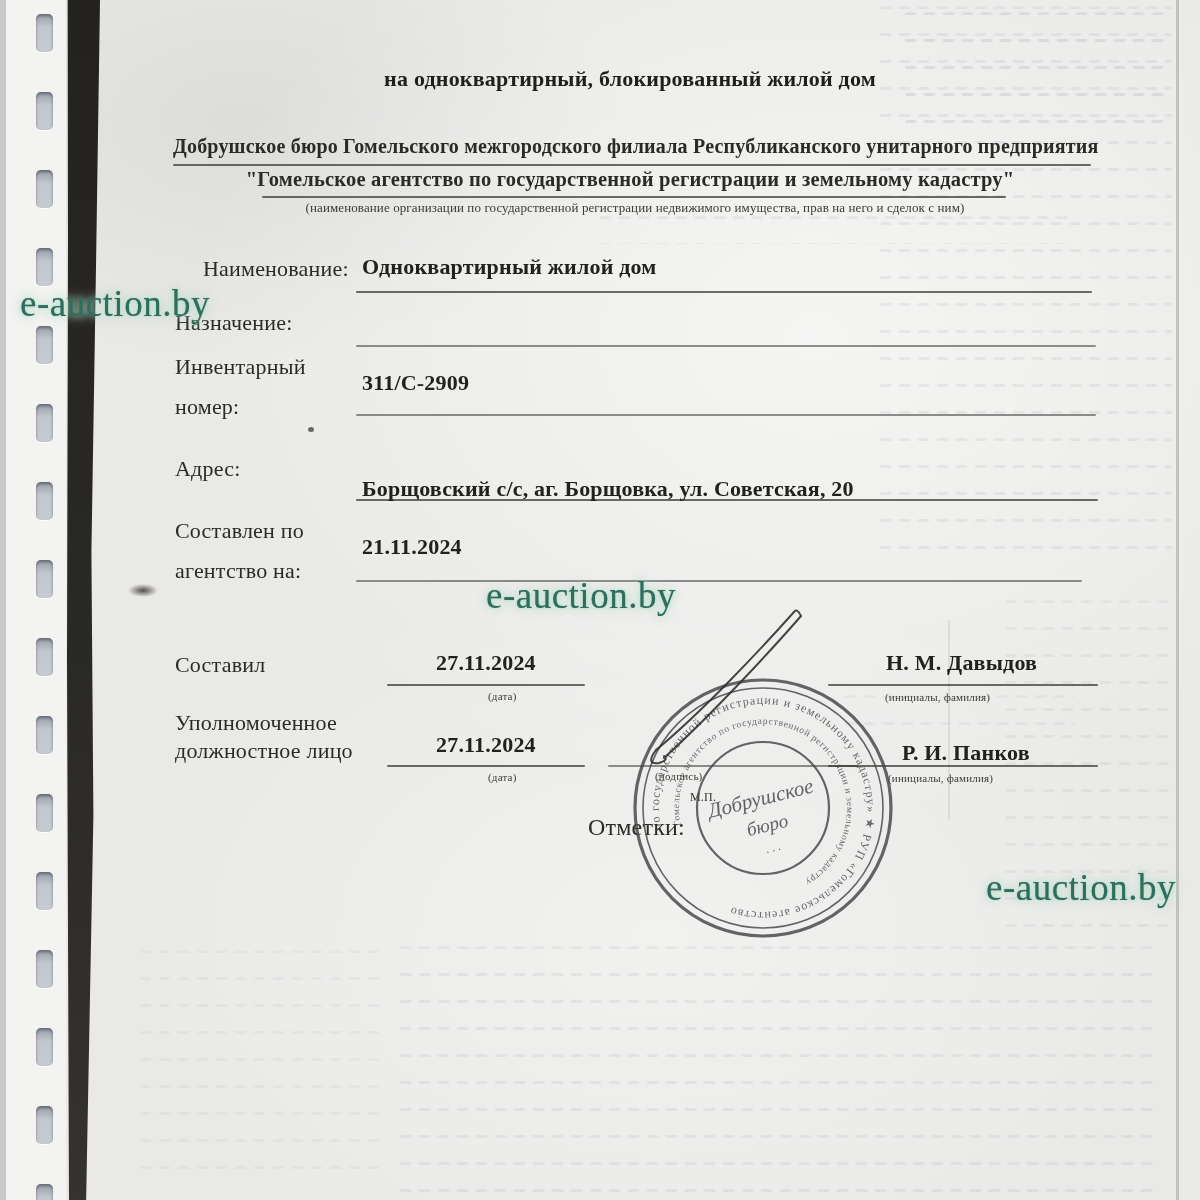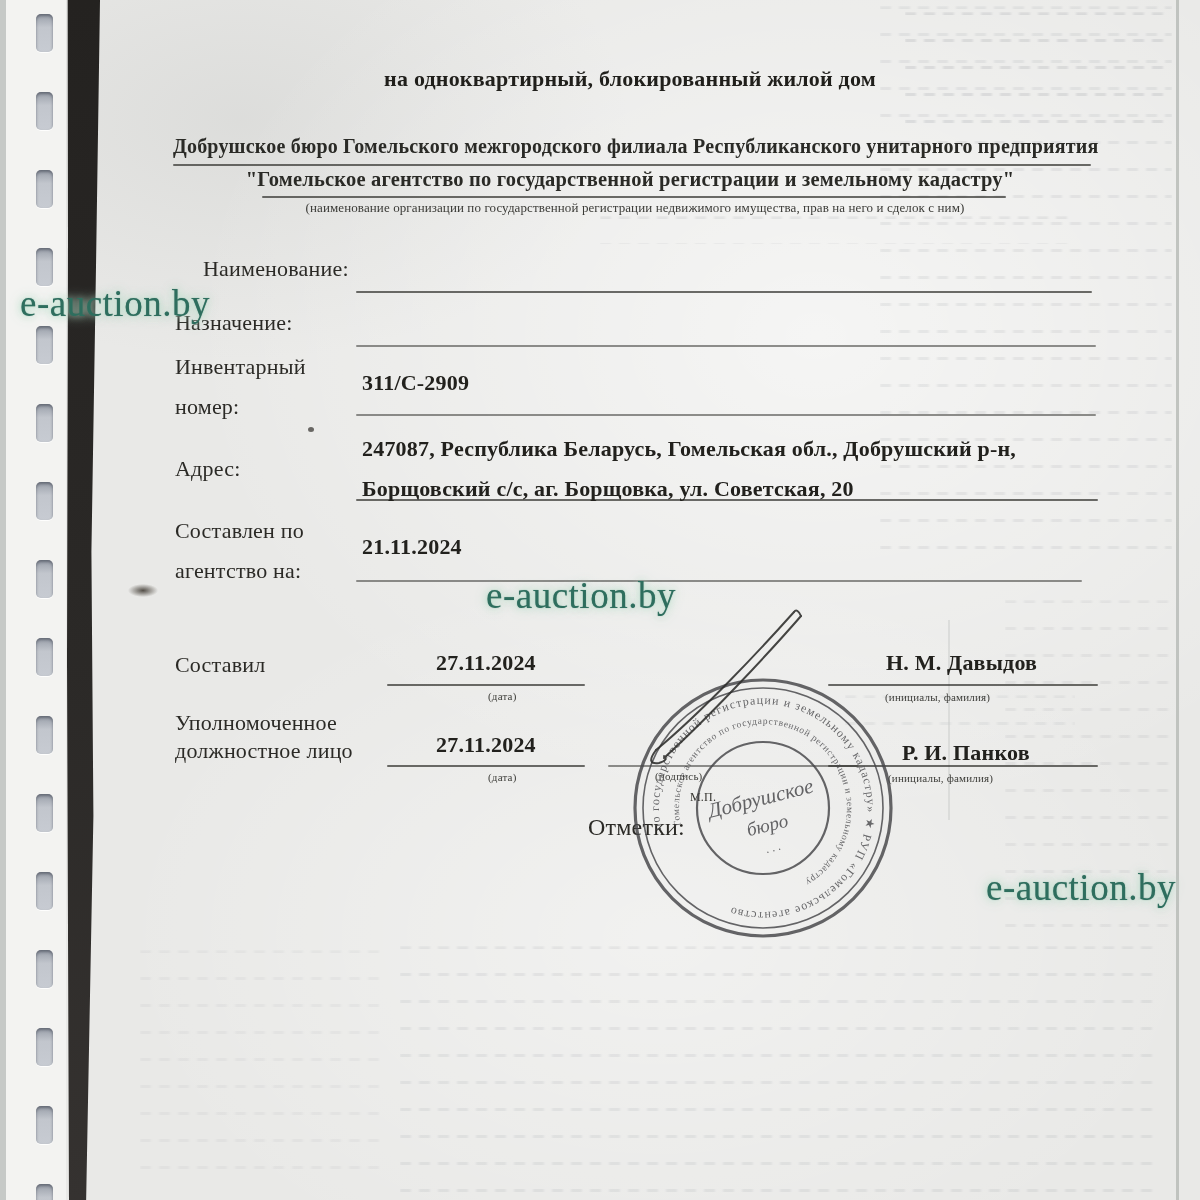--- a/index.html
+++ b/index.html
@@ -91,32 +91,32 @@
 
   <div class="t title2 center">на одноквартирный, блокированный жилой дом</div>
 
   <div class="t org1">Добрушское бюро Гомельского межгородского филиала Республиканского унитарного предприятия</div>
   <div class="ln" style="left:173px;top:164px;width:918px;"></div>
   <div class="t org2 center">"Гомельское агентство по государственной регистрации и земельному кадастру"</div>
   <div class="ln" style="left:262px;top:196px;width:744px;"></div>
   <div class="t org-cap center">(наименование организации по государственной регистрации недвижимого имущества, прав на него и сделок с ним)</div>
 
   <div class="t lbl" style="left:175px;top:256px;margin-left:28px;">Наименование:</div>
+  <div class="t val" style="left:362px;top:254px;">Одноквартирный жилой дом</div>
   <div class="ln" style="left:356px;top:291px;width:736px;"></div>
 
   <div class="t lbl" style="left:175px;top:310px;">Назначение:</div>
   <div class="ln thin" style="left:356px;top:345px;width:740px;"></div>
 
   <div class="t lbl" style="left:175px;top:354px;">Инвентарный</div>
   <div class="t lbl" style="left:175px;top:394px;">номер:</div>
   <div class="t val-n" style="left:362px;top:370px;">311/С-2909</div>
   <div class="ln thin" style="left:356px;top:414px;width:740px;"></div>
 
   <div class="t lbl" style="left:175px;top:456px;">Адрес:</div>
-  <div class="t val" style="left:362px;top:436px;">247087, Республика Беларусь, Гомельская обл., Добрушский р-н,</div>
   <div class="t val" style="left:362px;top:476px;">Борщовский с/с, аг. Борщовка, ул. Советская, 20</div>
   <div class="ln" style="left:356px;top:499px;width:742px;"></div>
 
   <div class="t lbl" style="left:175px;top:518px;">Составлен по</div>
   <div class="t lbl" style="left:175px;top:558px;">агентство на:</div>
   <div class="t val-n" style="left:362px;top:534px;">21.11.2024</div>
   <div class="ln thin" style="left:356px;top:580px;width:726px;"></div>
 
   <div class="t lbl" style="left:175px;top:652px;">Составил</div>
   <div class="t val-n" style="left:436px;top:650px;">27.11.2024</div>

